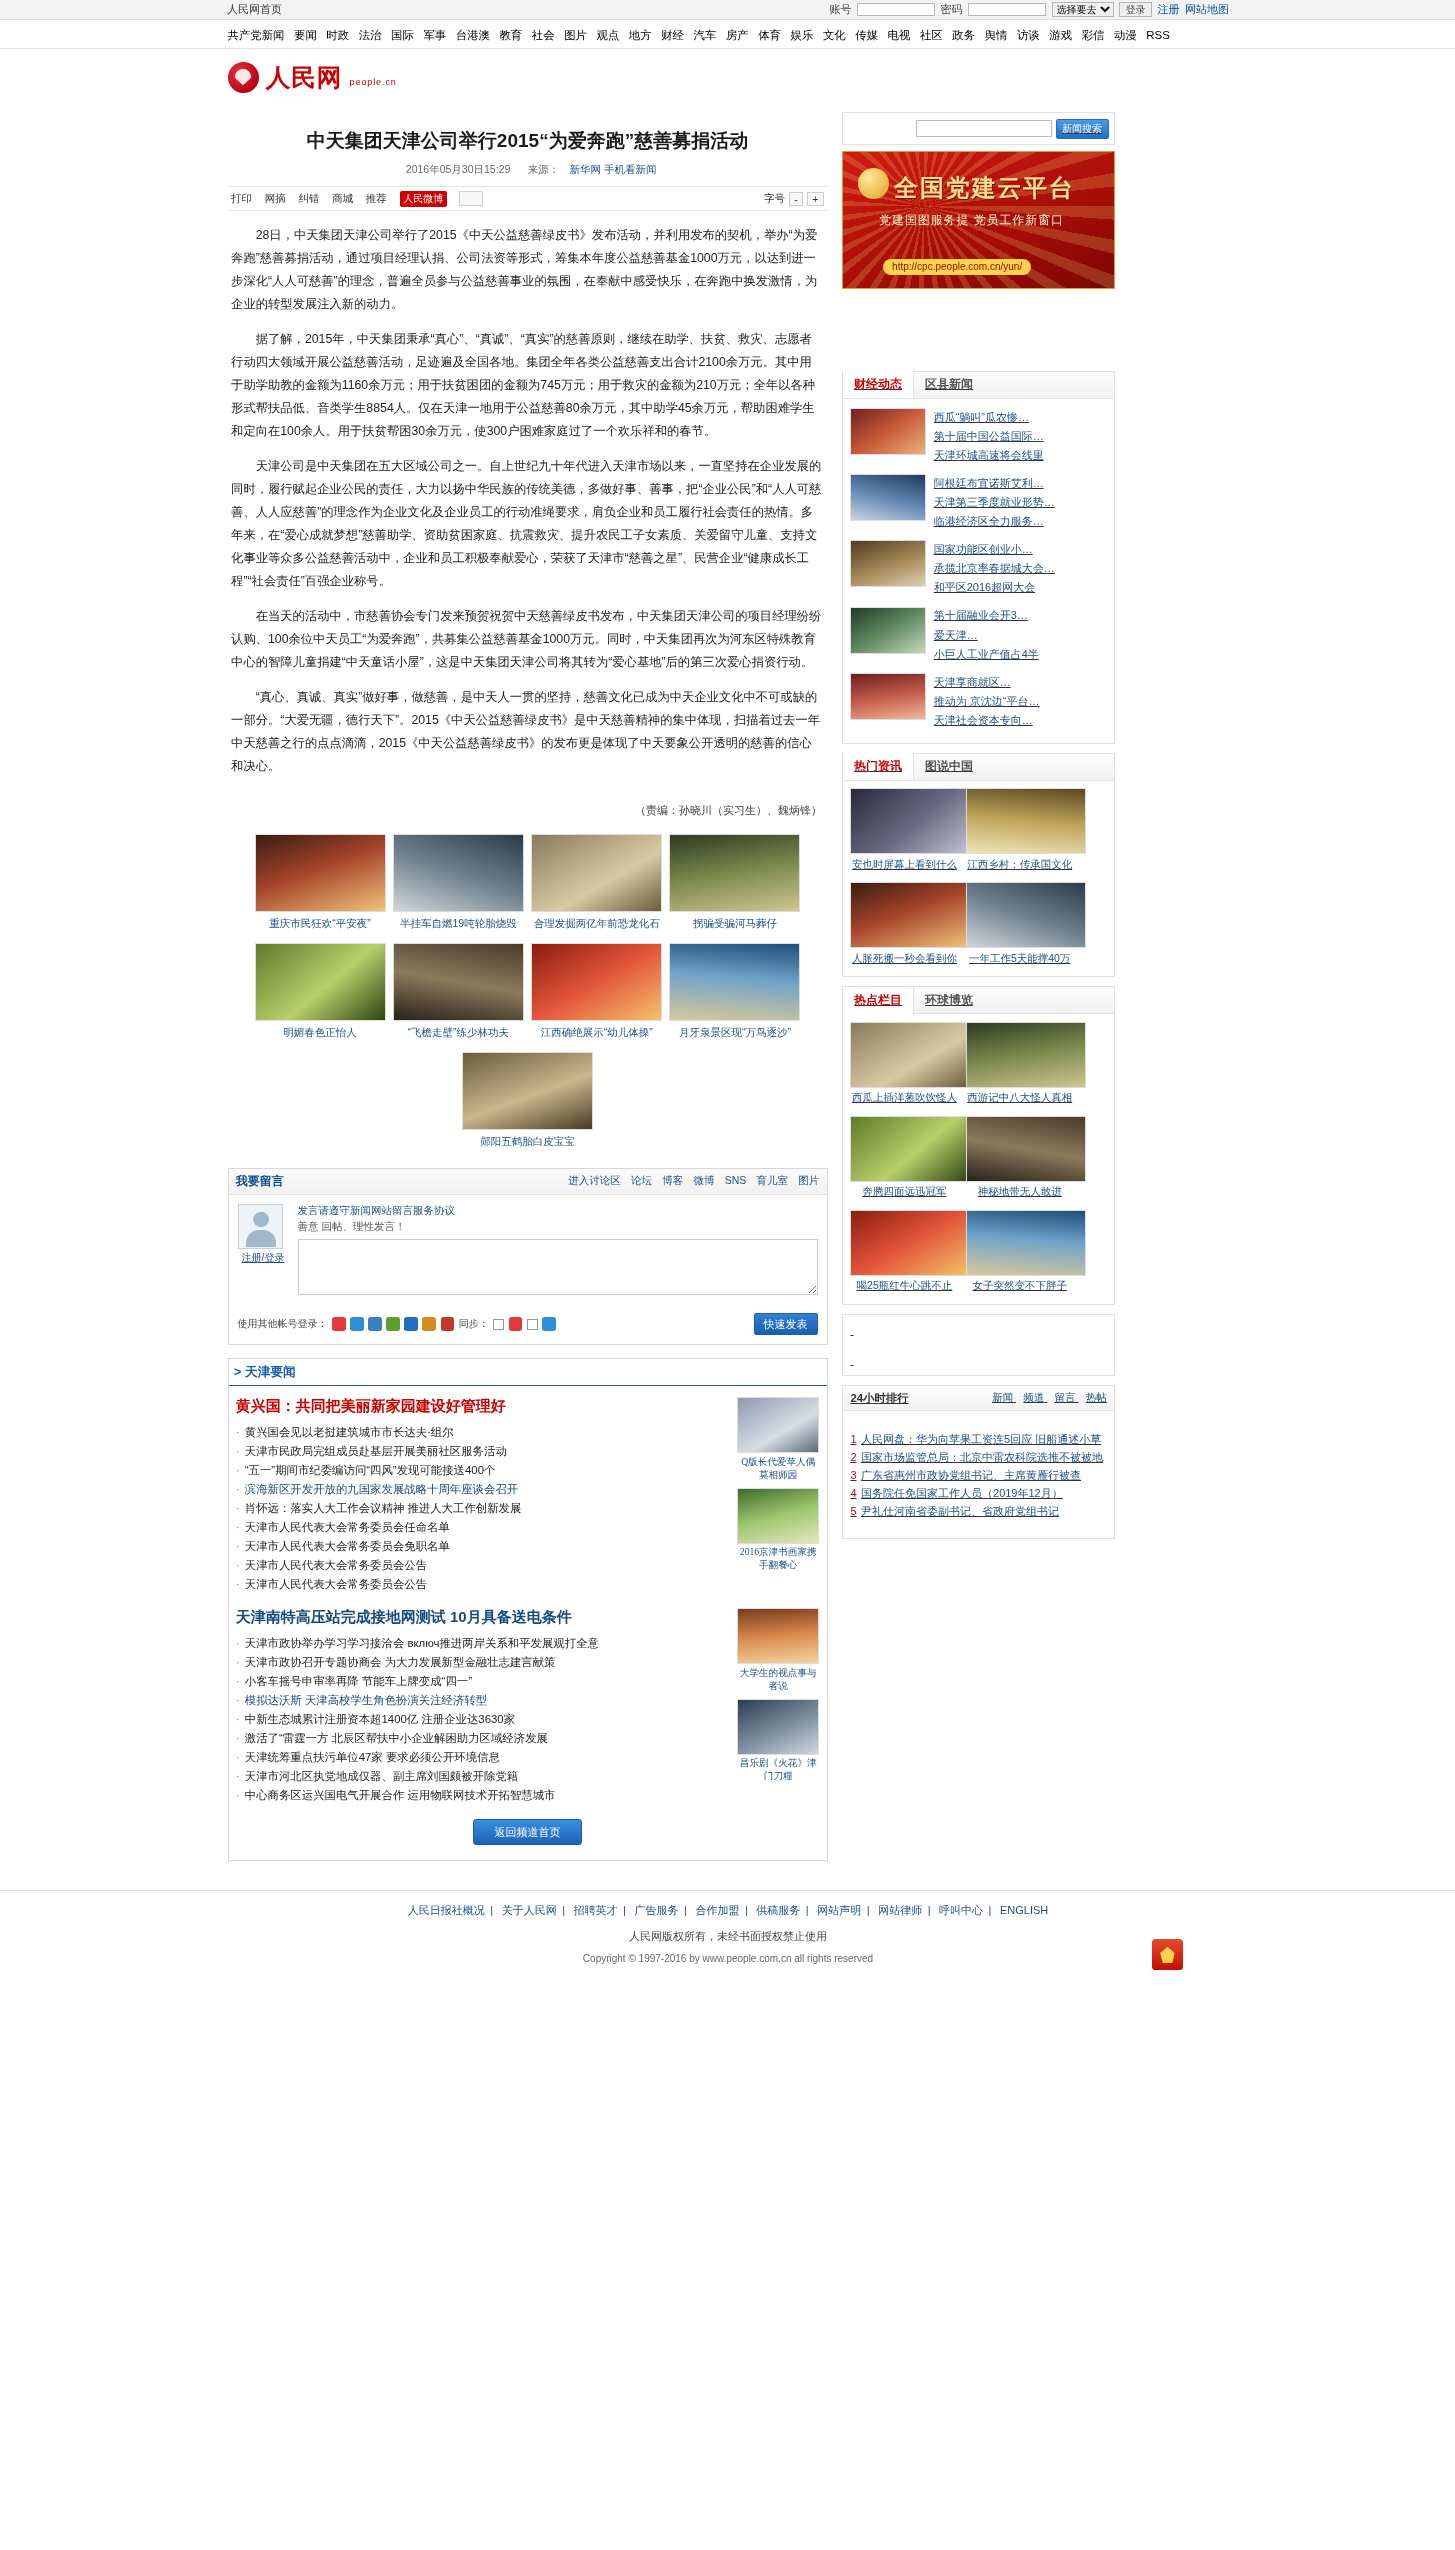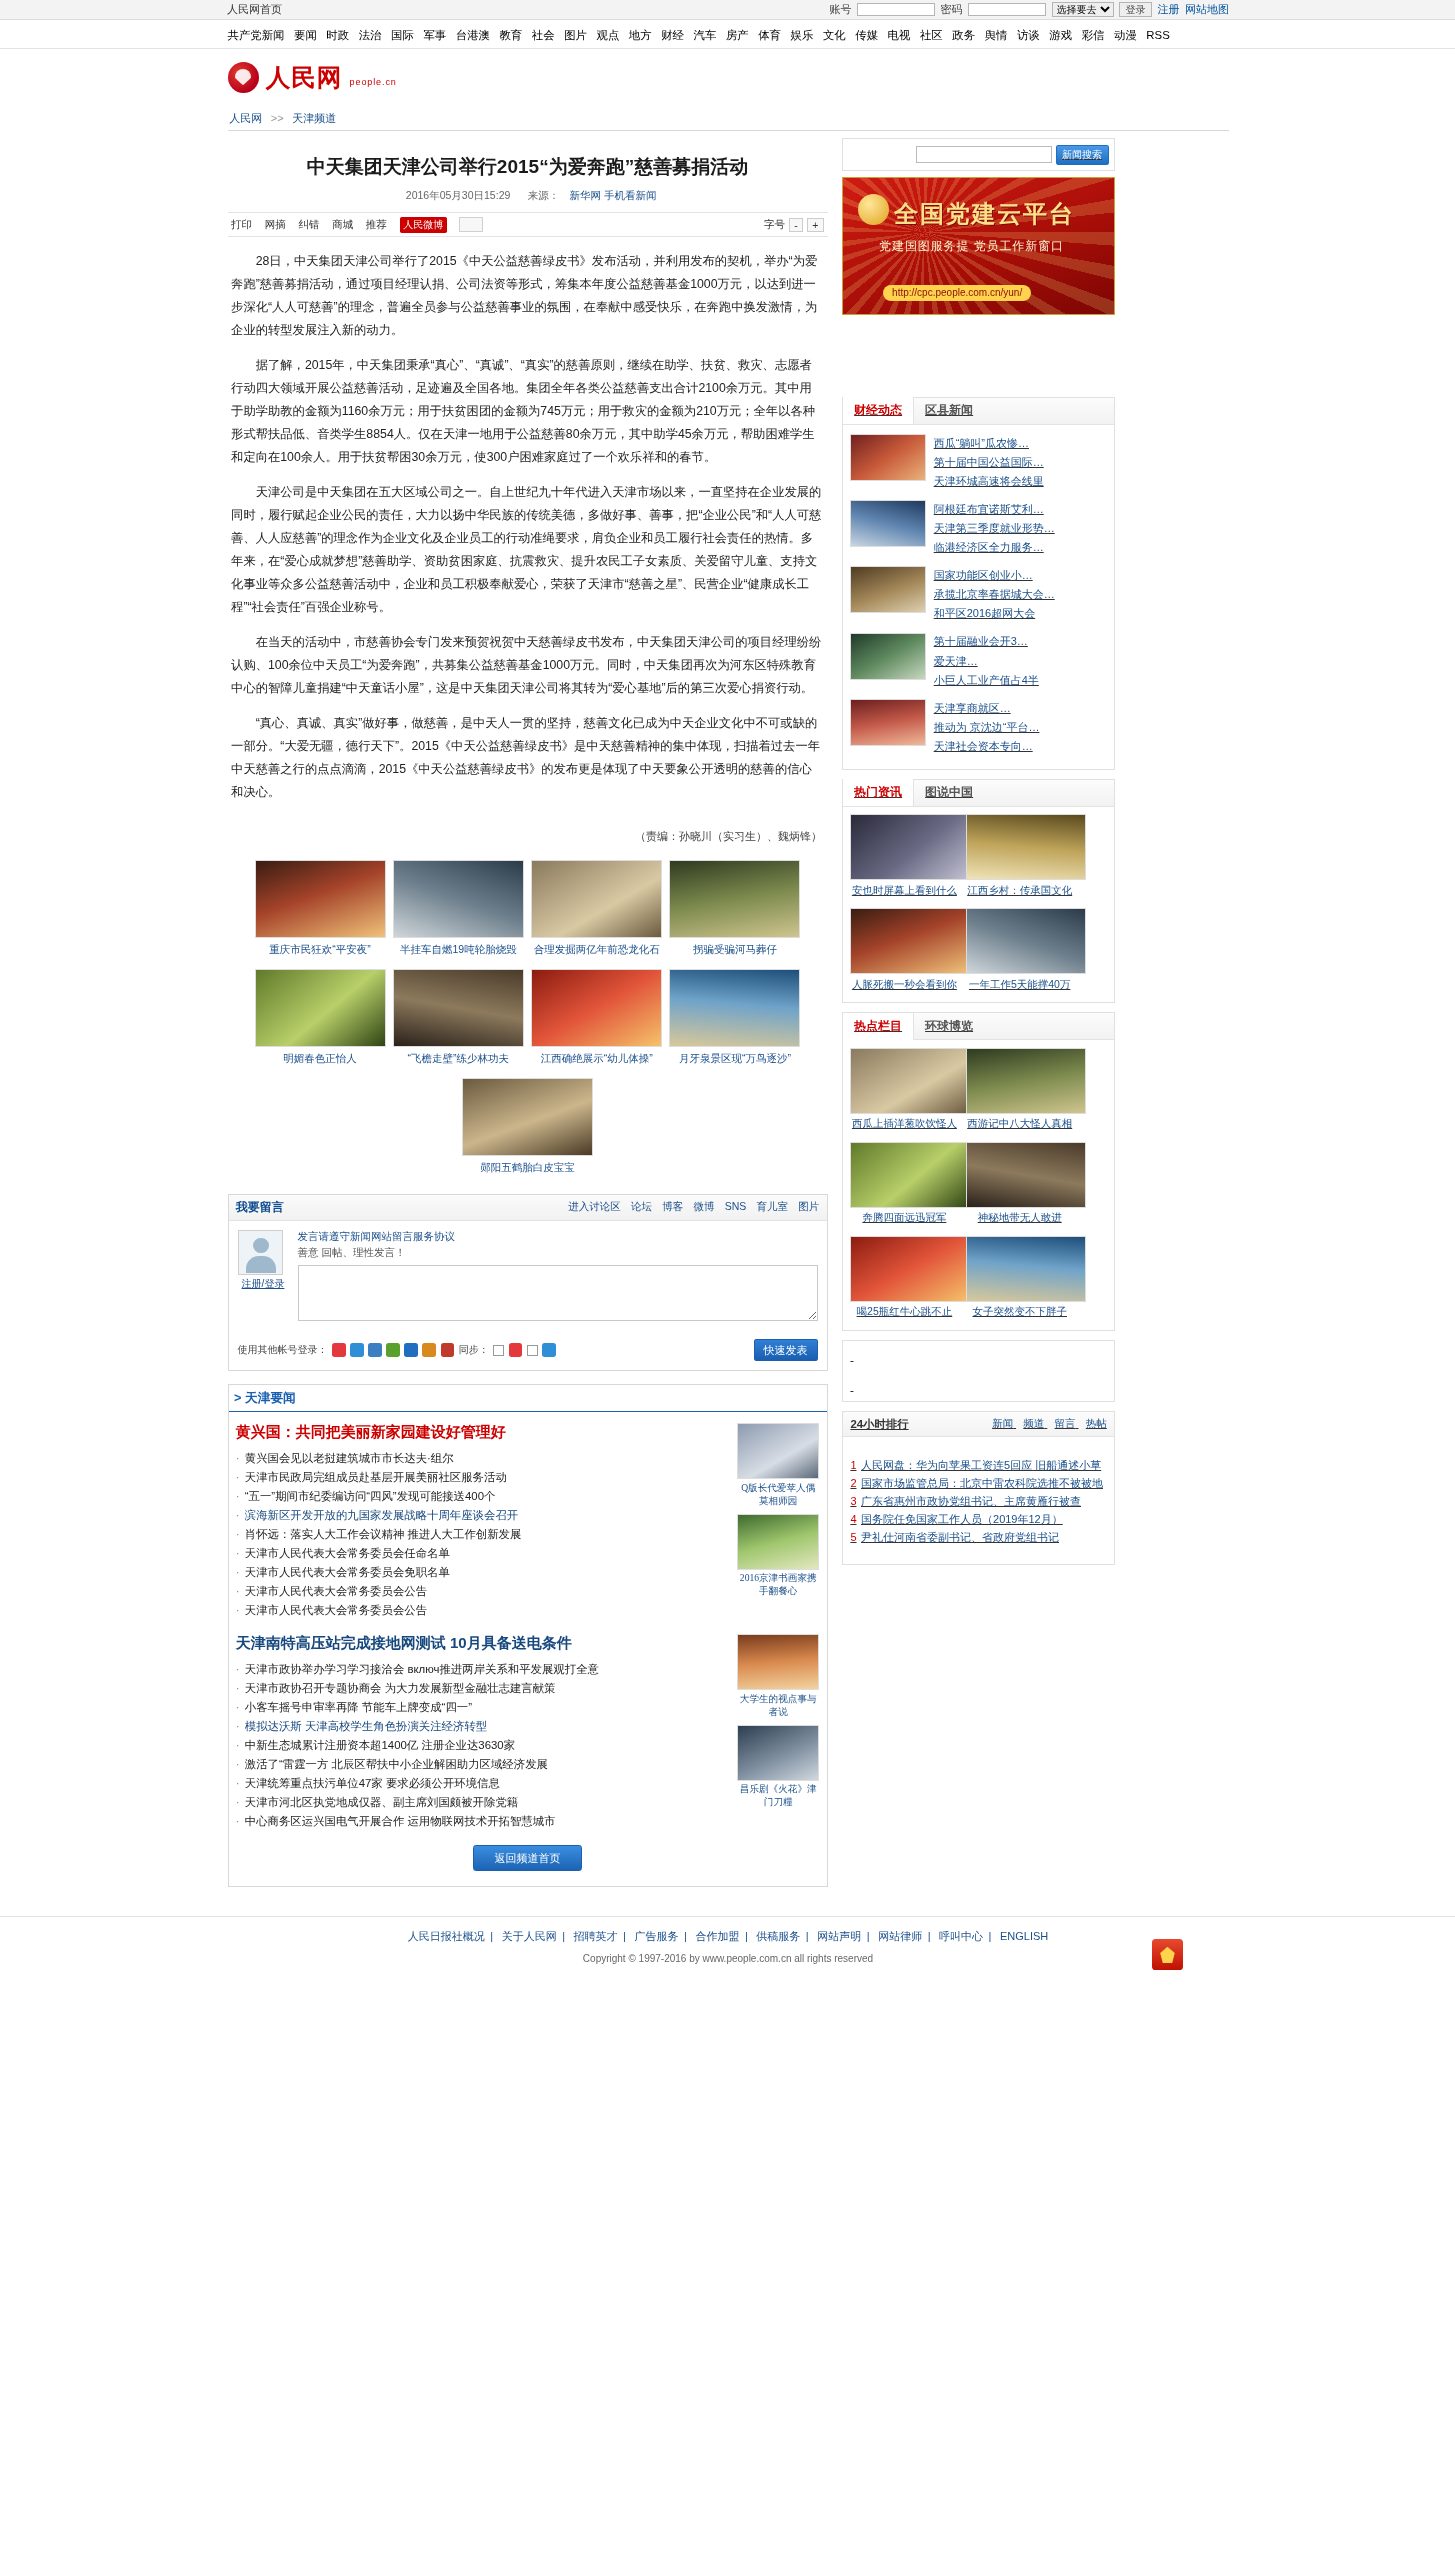--- a/index.html
+++ b/index.html
@@ -340,25 +340,20 @@
   </div>
 
   <div class="logorow">
     <div class="logo">
       <div class="ball"></div>
       <div class="wordmark">人民网</div>
       <div class="sub">people.cn</div>
     </div>
   </div>
 
-  <div class="crumb">
-    <a href="#">人民网</a>
-    <span class="sep">&gt;&gt;</span>
-    <a href="#">天津频道</a>
-  </div>
 
   <div class="cols">
 
     <div class="left-col">
 
       <div class="art-title">中天集团天津公司举行2015“为爱奔跑”慈善募捐活动</div>
 
       <div class="art-meta">
         <span>2016年05月30日15:29</span>
         <span>来源：</span>
@@ -708,20 +703,21 @@
       <span>关于人民网</span>|
       <span>招聘英才</span>|
       <span>广告服务</span>|
       <span>合作加盟</span>|
       <span>供稿服务</span>|
       <span>网站声明</span>|
       <span>网站律师</span>|
       <span>呼叫中心</span>|
       <span>ENGLISH</span>
     </div>
+    <div class="foot2">人民网版权所有，未经书面授权禁止使用</div>
     <div class="foot3">Copyright © 1997-2016 by www.people.com.cn all rights reserved</div>
   </div>
 
   <div class="leftmark">
     <div class="sq"></div>
     <span>京ICP备 创刊 人民邮报</span>
   </div>
   <div class="footlogo"></div>
 </div>
 

